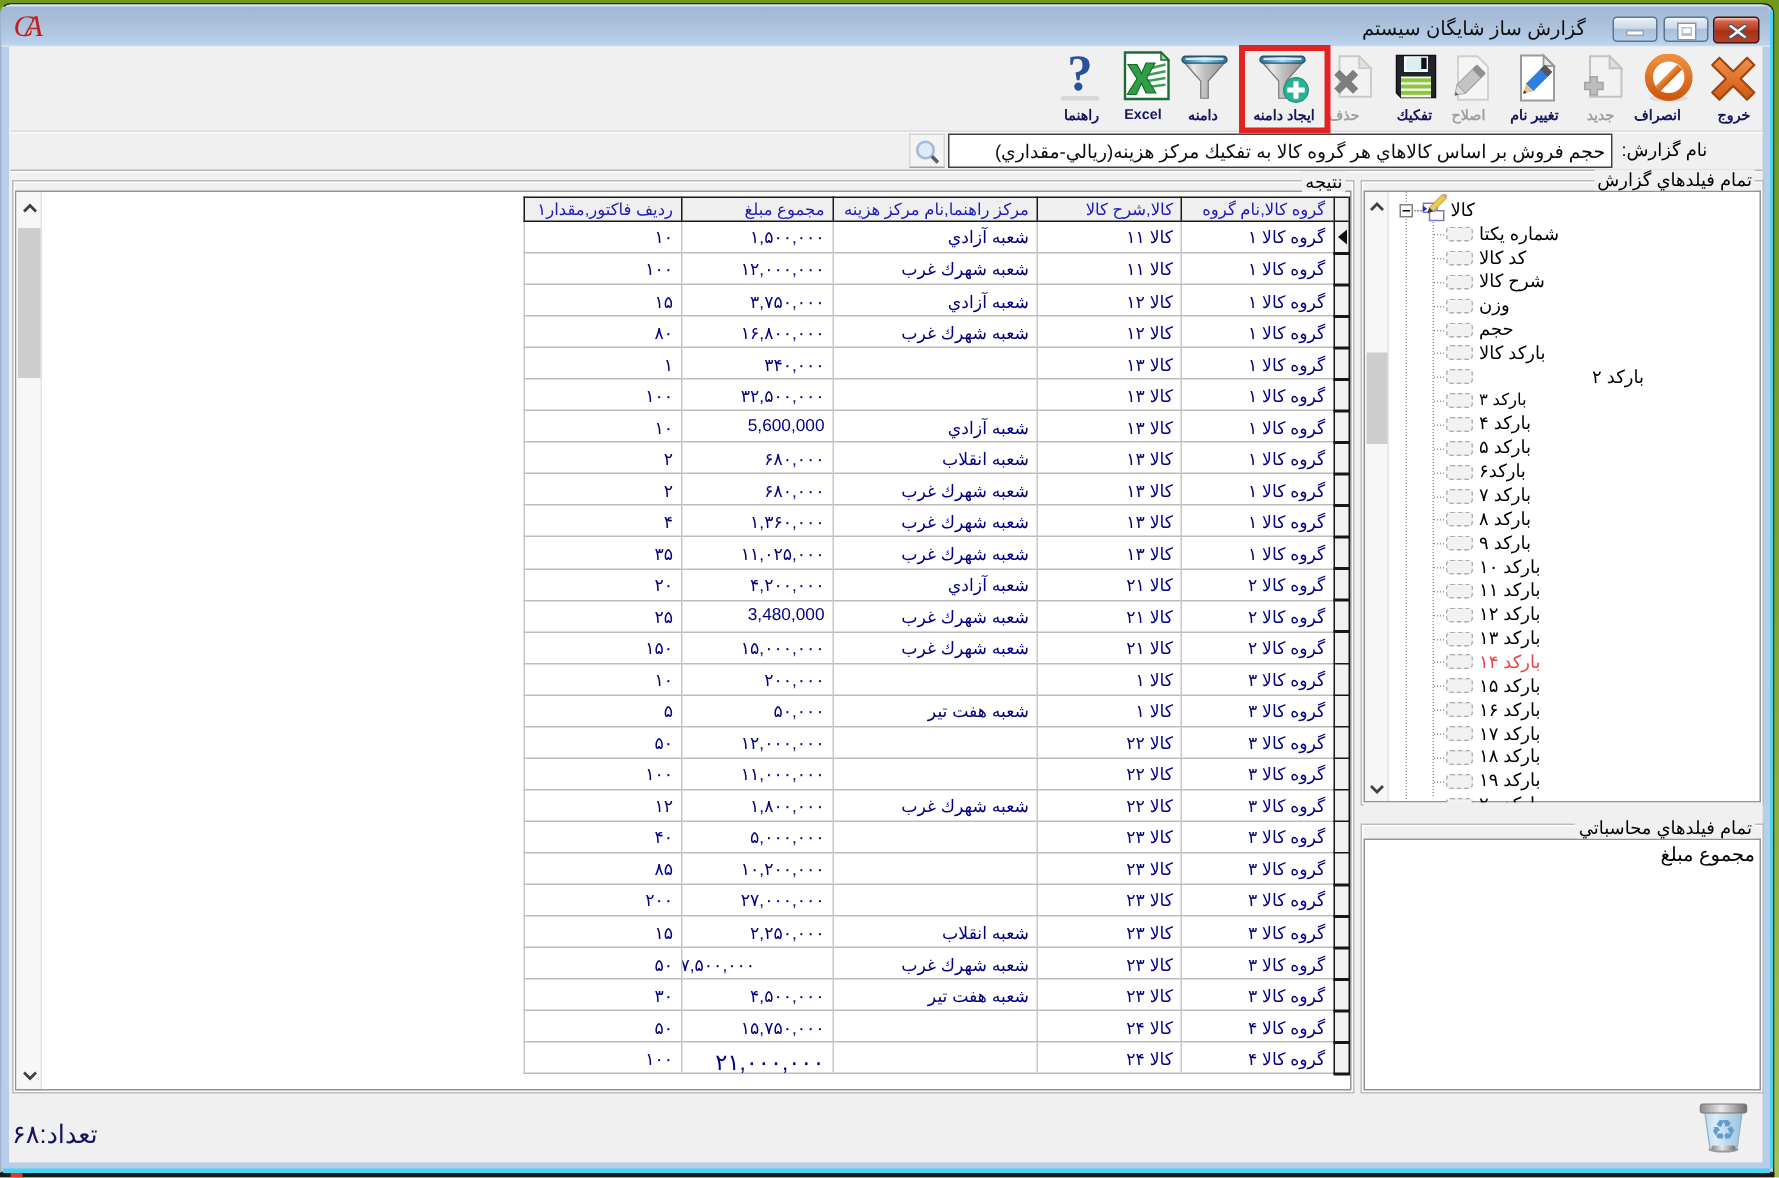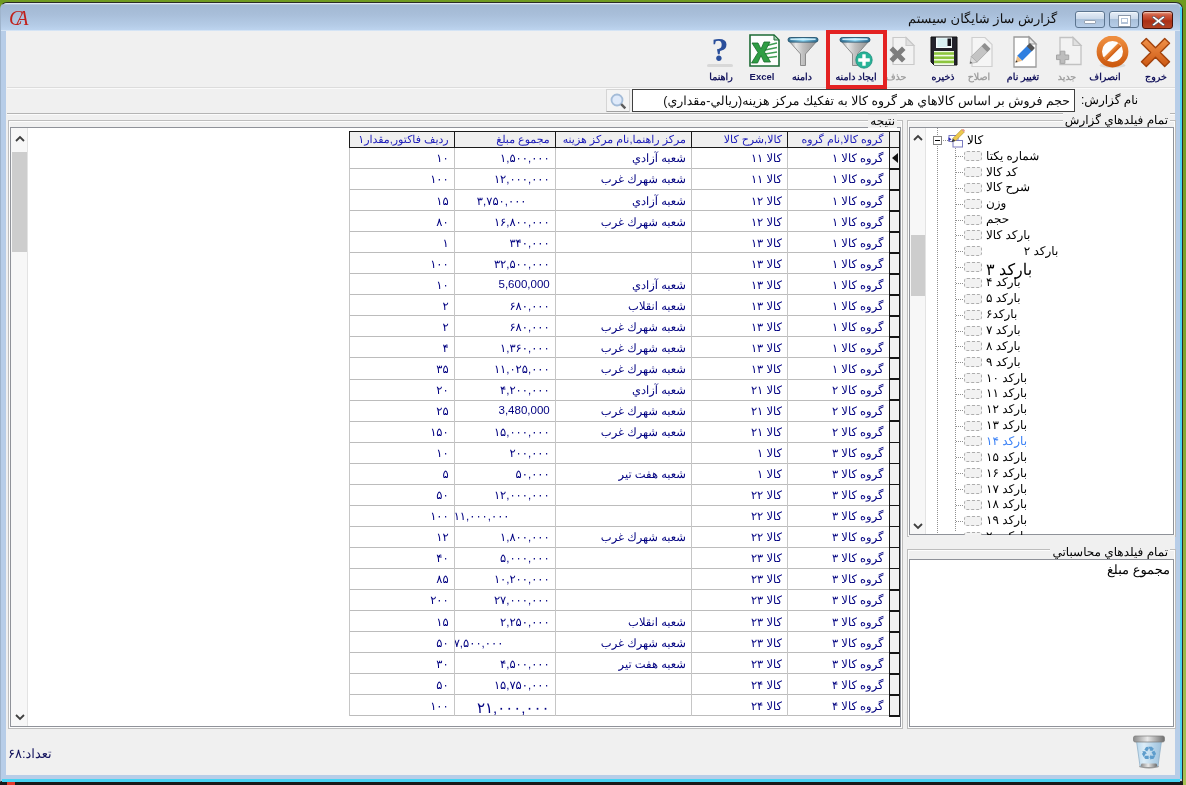--- a/index.html
+++ b/index.html
@@ -91,21 +91,21 @@
 <svg class="abs" style="left:929px;top:36px" width="30" height="31" viewBox="0 0 30 31">
 <path d="M2 1 h26 v28 h-23 l-3 -3 z" fill="#23232b" stroke="#111" stroke-width="1"></path>
 <rect x="7" y="1.5" width="16" height="10.5" fill="#f4fbfb"></rect>
 <rect x="8.5" y="2.5" width="10" height="8.5" fill="#d8f0f2"></rect>
 <rect x="18.5" y="2.5" width="3.6" height="7.5" fill="#111118"></rect>
 <rect x="5" y="15" width="20" height="14" fill="#f2fae8"></rect>
 <rect x="5" y="16.2" width="20" height="2.6" fill="#8dc63f"></rect>
 <rect x="5" y="20.4" width="20" height="2.6" fill="#8dc63f"></rect>
 <rect x="5" y="24.6" width="20" height="2.6" fill="#8dc63f"></rect>
   </svg>
-<div class="abs fa" style="left:898px;top:71px;width:90px;text-align:center;font-size:9.5px;font-weight:bold;color:#16165e">ذخيره</div>
+<div class="abs fa" style="left:898px;top:71px;width:90px;text-align:center;font-size:9.5px;font-weight:bold;color:#16165e">تفكيك</div>
 <svg class="abs" style="left:884px;top:36px" width="33" height="33" viewBox="0 0 33 33">
 <path d="M9 1.5 h13 l8 8 v19 h-21 z" fill="#f2f2f2" stroke="#c9c9c9" stroke-width="1.2"></path>
 <path d="M22 1.5 l8 8 h-8 z" fill="#e0e0e0" stroke="#c9c9c9" stroke-width="1.1"></path>
 <path transform="translate(3,-3.5)" d="M2.5 17.5 l3.5 -3.5 4.5 4.5 4.5 -4.5 3.5 3.5 -4.5 4.5 4.5 4.5 -3.5 3.5 -4.5 -4.5 -4.5 4.5 -3.5 -3.5 4.5 -4.5 z" fill="#7d7d7d"></path>
   </svg>
 <div class="abs fa" style="left:851px;top:71px;width:90px;text-align:center;font-size:9.5px;font-weight:bold;color:#9f9f9f">حذف</div>
 <div class="abs" style="left:826px;top:30px;width:61px;height:59px;border:4px solid #e32222"></div>
 <svg class="abs" style="left:839px;top:35px" width="32" height="33" viewBox="0 0 32 33">
 <defs>
       <linearGradient id="fsa" x1="0" y1="0" x2="1" y2="0">
@@ -203,21 +203,21 @@
 <div class="abs fa navy" style="left:691px;top:151.4px;width:91px;text-align:right;font-size:11.5px;white-space:nowrap">كالا ۱۱</div>
 <div class="abs fa navy" style="left:787px;top:151.4px;width:96.5px;text-align:right;font-size:11.5px;white-space:nowrap">گروه كالا ۱</div>
 <div class="abs" style="left:349px;top:169.05px;width:549.5px;height:21.05px;border-bottom:1px solid #bcbcbc"></div>
 <div class="abs fa navy" style="left:349px;top:172.45000000000002px;width:99.69999999999999px;text-align:right;font-size:11.5px;white-space:nowrap">۱۰۰</div>
 <div class="abs fa navy" style="left:453.7px;top:172.45000000000002px;width:96.00000000000006px;text-align:right;font-size:11.5px;white-space:nowrap">۱۲,۰۰۰,۰۰۰</div>
 <div class="abs fa navy" style="left:554.7px;top:172.45000000000002px;width:131.29999999999995px;text-align:right;font-size:11.5px;white-space:nowrap">شعبه شهرك غرب</div>
 <div class="abs fa navy" style="left:691px;top:172.45000000000002px;width:91px;text-align:right;font-size:11.5px;white-space:nowrap">كالا ۱۱</div>
 <div class="abs fa navy" style="left:787px;top:172.45000000000002px;width:96.5px;text-align:right;font-size:11.5px;white-space:nowrap">گروه كالا ۱</div>
 <div class="abs" style="left:349px;top:190.1px;width:549.5px;height:21.05px;border-bottom:1px solid #bcbcbc"></div>
 <div class="abs fa navy" style="left:349px;top:193.5px;width:99.69999999999999px;text-align:right;font-size:11.5px;white-space:nowrap">۱۵</div>
-<div class="abs fa navy" style="left:453.7px;top:193.5px;width:96.00000000000006px;text-align:center;font-size:11.5px;white-space:nowrap">۳,۷۵۰,۰۰۰</div>
+<div class="abs fa navy" style="left:453.7px;top:193.5px;width:96.00000000000006px;text-align:right;font-size:11.5px;white-space:nowrap">۳,۷۵۰,۰۰۰</div>
 <div class="abs fa navy" style="left:554.7px;top:193.5px;width:131.29999999999995px;text-align:right;font-size:11.5px;white-space:nowrap">شعبه آزادي</div>
 <div class="abs fa navy" style="left:691px;top:193.5px;width:91px;text-align:right;font-size:11.5px;white-space:nowrap">كالا ۱۲</div>
 <div class="abs fa navy" style="left:787px;top:193.5px;width:96.5px;text-align:right;font-size:11.5px;white-space:nowrap">گروه كالا ۱</div>
 <div class="abs" style="left:349px;top:211.15px;width:549.5px;height:21.05px;border-bottom:1px solid #bcbcbc"></div>
 <div class="abs fa navy" style="left:349px;top:214.55px;width:99.69999999999999px;text-align:right;font-size:11.5px;white-space:nowrap">۸۰</div>
 <div class="abs fa navy" style="left:453.7px;top:214.55px;width:96.00000000000006px;text-align:right;font-size:11.5px;white-space:nowrap">۱۶,۸۰۰,۰۰۰</div>
 <div class="abs fa navy" style="left:554.7px;top:214.55px;width:131.29999999999995px;text-align:right;font-size:11.5px;white-space:nowrap">شعبه شهرك غرب</div>
 <div class="abs fa navy" style="left:691px;top:214.55px;width:91px;text-align:right;font-size:11.5px;white-space:nowrap">كالا ۱۲</div>
 <div class="abs fa navy" style="left:787px;top:214.55px;width:96.5px;text-align:right;font-size:11.5px;white-space:nowrap">گروه كالا ۱</div>
 <div class="abs" style="left:349px;top:232.2px;width:549.5px;height:21.05px;border-bottom:1px solid #bcbcbc"></div>
@@ -289,21 +289,21 @@
 <div class="abs fa navy" style="left:554.7px;top:467.15px;width:131.29999999999995px;text-align:right;font-size:11.5px;white-space:nowrap">شعبه هفت تير</div>
 <div class="abs fa navy" style="left:691px;top:467.15px;width:91px;text-align:right;font-size:11.5px;white-space:nowrap">كالا ۱</div>
 <div class="abs fa navy" style="left:787px;top:467.15px;width:96.5px;text-align:right;font-size:11.5px;white-space:nowrap">گروه كالا ۳</div>
 <div class="abs" style="left:349px;top:484.8px;width:549.5px;height:21.05px;border-bottom:1px solid #bcbcbc"></div>
 <div class="abs fa navy" style="left:349px;top:488.2px;width:99.69999999999999px;text-align:right;font-size:11.5px;white-space:nowrap">۵۰</div>
 <div class="abs fa navy" style="left:453.7px;top:488.2px;width:96.00000000000006px;text-align:right;font-size:11.5px;white-space:nowrap">۱۲,۰۰۰,۰۰۰</div>
 <div class="abs fa navy" style="left:691px;top:488.2px;width:91px;text-align:right;font-size:11.5px;white-space:nowrap">كالا ۲۲</div>
 <div class="abs fa navy" style="left:787px;top:488.2px;width:96.5px;text-align:right;font-size:11.5px;white-space:nowrap">گروه كالا ۳</div>
 <div class="abs" style="left:349px;top:505.85px;width:549.5px;height:21.05px;border-bottom:1px solid #bcbcbc"></div>
 <div class="abs fa navy" style="left:349px;top:509.25px;width:99.69999999999999px;text-align:right;font-size:11.5px;white-space:nowrap">۱۰۰</div>
-<div class="abs fa navy" style="left:453.7px;top:509.25px;width:96.00000000000006px;text-align:left;font-size:11.5px;white-space:nowrap">۱۱,۰۰۰,۰۰۰</div>
+<div class="abs fa navy" style="left:453.7px;top:509.25px;width:96.00000000000006px;text-align:right;font-size:11.5px;white-space:nowrap">۱۱,۰۰۰,۰۰۰</div>
 <div class="abs fa navy" style="left:691px;top:509.25px;width:91px;text-align:right;font-size:11.5px;white-space:nowrap">كالا ۲۲</div>
 <div class="abs fa navy" style="left:787px;top:509.25px;width:96.5px;text-align:right;font-size:11.5px;white-space:nowrap">گروه كالا ۳</div>
 <div class="abs" style="left:349px;top:526.9000000000001px;width:549.5px;height:21.05px;border-bottom:1px solid #bcbcbc"></div>
 <div class="abs fa navy" style="left:349px;top:530.3000000000001px;width:99.69999999999999px;text-align:right;font-size:11.5px;white-space:nowrap">۱۲</div>
 <div class="abs fa navy" style="left:453.7px;top:530.3000000000001px;width:96.00000000000006px;text-align:right;font-size:11.5px;white-space:nowrap">۱,۸۰۰,۰۰۰</div>
 <div class="abs fa navy" style="left:554.7px;top:530.3000000000001px;width:131.29999999999995px;text-align:right;font-size:11.5px;white-space:nowrap">شعبه شهرك غرب</div>
 <div class="abs fa navy" style="left:691px;top:530.3000000000001px;width:91px;text-align:right;font-size:11.5px;white-space:nowrap">كالا ۲۲</div>
 <div class="abs fa navy" style="left:787px;top:530.3000000000001px;width:96.5px;text-align:right;font-size:11.5px;white-space:nowrap">گروه كالا ۳</div>
 <div class="abs" style="left:349px;top:547.95px;width:549.5px;height:21.05px;border-bottom:1px solid #bcbcbc"></div>
 <div class="abs fa navy" style="left:349px;top:551.35px;width:99.69999999999999px;text-align:right;font-size:11.5px;white-space:nowrap">۴۰</div>
@@ -426,24 +426,24 @@
 <div class="abs" style="left:964px;top:198.7px;width:18px;height:10px;border:1px dashed #adadad;border-radius:3px;background:#f2f2f2"></div>
 <div class="abs fa" style="left:986px;top:196.2px;width:110px;text-align:left;font-size:12px;color:#000;white-space:nowrap">وزن</div>
 <div class="abs" style="left:956px;top:219.5px;width:9px;height:1px;background-image:repeating-linear-gradient(90deg,#909090 0 1px,transparent 1px 2px)"></div>
 <div class="abs" style="left:964px;top:214.5px;width:18px;height:10px;border:1px dashed #adadad;border-radius:3px;background:#f2f2f2"></div>
 <div class="abs fa" style="left:986px;top:212.0px;width:110px;text-align:left;font-size:12px;color:#000;white-space:nowrap">حجم</div>
 <div class="abs" style="left:956px;top:235.4px;width:9px;height:1px;background-image:repeating-linear-gradient(90deg,#909090 0 1px,transparent 1px 2px)"></div>
 <div class="abs" style="left:964px;top:230.4px;width:18px;height:10px;border:1px dashed #adadad;border-radius:3px;background:#f2f2f2"></div>
 <div class="abs fa" style="left:986px;top:227.9px;width:110px;text-align:left;font-size:12px;color:#000;white-space:nowrap">باركد كالا</div>
 <div class="abs" style="left:956px;top:251.2px;width:9px;height:1px;background-image:repeating-linear-gradient(90deg,#909090 0 1px,transparent 1px 2px)"></div>
 <div class="abs" style="left:964px;top:246.2px;width:18px;height:10px;border:1px dashed #adadad;border-radius:3px;background:#f2f2f2"></div>
-<div class="abs fa" style="left:986px;top:243.7px;width:110px;text-align:center;font-size:12px;color:#000;white-space:nowrap">باركد ۲</div>
+<div class="abs fa" style="left:986px;top:243.7px;width:110px;text-align:right;font-size:12px;color:#000;white-space:nowrap">باركد ۲</div>
 <div class="abs" style="left:956px;top:267.1px;width:9px;height:1px;background-image:repeating-linear-gradient(90deg,#909090 0 1px,transparent 1px 2px)"></div>
 <div class="abs" style="left:964px;top:262.1px;width:18px;height:10px;border:1px dashed #adadad;border-radius:3px;background:#f2f2f2"></div>
-<div class="abs fa" style="left:986px;top:259.6px;width:110px;text-align:left;font-size:16px;color:#000;white-space:nowrap">باركد ۳</div>
+<div class="abs fa" style="left:986px;top:259.6px;width:110px;text-align:left;font-size:11px;color:#000;white-space:nowrap">باركد ۳</div>
 <div class="abs" style="left:956px;top:282.9px;width:9px;height:1px;background-image:repeating-linear-gradient(90deg,#909090 0 1px,transparent 1px 2px)"></div>
 <div class="abs" style="left:964px;top:277.9px;width:18px;height:10px;border:1px dashed #adadad;border-radius:3px;background:#f2f2f2"></div>
 <div class="abs fa" style="left:986px;top:275.4px;width:110px;text-align:left;font-size:12px;color:#000;white-space:nowrap">باركد ۴</div>
 <div class="abs" style="left:956px;top:298.8px;width:9px;height:1px;background-image:repeating-linear-gradient(90deg,#909090 0 1px,transparent 1px 2px)"></div>
 <div class="abs" style="left:964px;top:293.8px;width:18px;height:10px;border:1px dashed #adadad;border-radius:3px;background:#f2f2f2"></div>
 <div class="abs fa" style="left:986px;top:291.3px;width:110px;text-align:left;font-size:12px;color:#000;white-space:nowrap">باركد ۵</div>
 <div class="abs" style="left:956px;top:314.6px;width:9px;height:1px;background-image:repeating-linear-gradient(90deg,#909090 0 1px,transparent 1px 2px)"></div>
 <div class="abs" style="left:964px;top:309.6px;width:18px;height:10px;border:1px dashed #adadad;border-radius:3px;background:#f2f2f2"></div>
 <div class="abs fa" style="left:986px;top:307.1px;width:110px;text-align:left;font-size:12px;color:#000;white-space:nowrap">باركد۶</div>
 <div class="abs" style="left:956px;top:330.5px;width:9px;height:1px;background-image:repeating-linear-gradient(90deg,#909090 0 1px,transparent 1px 2px)"></div>
@@ -462,21 +462,21 @@
 <div class="abs" style="left:964px;top:388.9px;width:18px;height:10px;border:1px dashed #adadad;border-radius:3px;background:#f2f2f2"></div>
 <div class="abs fa" style="left:986px;top:386.4px;width:110px;text-align:left;font-size:12px;color:#000;white-space:nowrap">باركد ۱۱</div>
 <div class="abs" style="left:956px;top:409.7px;width:9px;height:1px;background-image:repeating-linear-gradient(90deg,#909090 0 1px,transparent 1px 2px)"></div>
 <div class="abs" style="left:964px;top:404.7px;width:18px;height:10px;border:1px dashed #adadad;border-radius:3px;background:#f2f2f2"></div>
 <div class="abs fa" style="left:986px;top:402.2px;width:110px;text-align:left;font-size:12px;color:#000;white-space:nowrap">باركد ۱۲</div>
 <div class="abs" style="left:956px;top:425.6px;width:9px;height:1px;background-image:repeating-linear-gradient(90deg,#909090 0 1px,transparent 1px 2px)"></div>
 <div class="abs" style="left:964px;top:420.6px;width:18px;height:10px;border:1px dashed #adadad;border-radius:3px;background:#f2f2f2"></div>
 <div class="abs fa" style="left:986px;top:418.1px;width:110px;text-align:left;font-size:12px;color:#000;white-space:nowrap">باركد ۱۳</div>
 <div class="abs" style="left:956px;top:441.4px;width:9px;height:1px;background-image:repeating-linear-gradient(90deg,#909090 0 1px,transparent 1px 2px)"></div>
 <div class="abs" style="left:964px;top:436.4px;width:18px;height:10px;border:1px dashed #adadad;border-radius:3px;background:#f2f2f2"></div>
-<div class="abs fa" style="left:986px;top:433.9px;width:110px;text-align:left;font-size:12px;color:#3b82f6;white-space:nowrap">باركد ۱۴</div>
+<div class="abs fa" style="left:986px;top:433.9px;width:110px;text-align:left;font-size:12px;color:#ef4444;white-space:nowrap">باركد ۱۴</div>
 <div class="abs" style="left:956px;top:457.3px;width:9px;height:1px;background-image:repeating-linear-gradient(90deg,#909090 0 1px,transparent 1px 2px)"></div>
 <div class="abs" style="left:964px;top:452.3px;width:18px;height:10px;border:1px dashed #adadad;border-radius:3px;background:#f2f2f2"></div>
 <div class="abs fa" style="left:986px;top:449.8px;width:110px;text-align:left;font-size:12px;color:#000;white-space:nowrap">باركد ۱۵</div>
 <div class="abs" style="left:956px;top:473.1px;width:9px;height:1px;background-image:repeating-linear-gradient(90deg,#909090 0 1px,transparent 1px 2px)"></div>
 <div class="abs" style="left:964px;top:468.1px;width:18px;height:10px;border:1px dashed #adadad;border-radius:3px;background:#f2f2f2"></div>
 <div class="abs fa" style="left:986px;top:465.6px;width:110px;text-align:left;font-size:12px;color:#000;white-space:nowrap">باركد ۱۶</div>
 <div class="abs" style="left:956px;top:489.0px;width:9px;height:1px;background-image:repeating-linear-gradient(90deg,#909090 0 1px,transparent 1px 2px)"></div>
 <div class="abs" style="left:964px;top:484.0px;width:18px;height:10px;border:1px dashed #adadad;border-radius:3px;background:#f2f2f2"></div>
 <div class="abs fa" style="left:986px;top:481.5px;width:110px;text-align:left;font-size:12px;color:#000;white-space:nowrap">باركد ۱۷</div>
 <div class="abs" style="left:956px;top:504.8px;width:9px;height:1px;background-image:repeating-linear-gradient(90deg,#909090 0 1px,transparent 1px 2px)"></div>
@@ -486,21 +486,21 @@
 <div class="abs" style="left:964px;top:515.7px;width:18px;height:10px;border:1px dashed #adadad;border-radius:3px;background:#f2f2f2"></div>
 <div class="abs fa" style="left:986px;top:513.2px;width:110px;text-align:left;font-size:12px;color:#000;white-space:nowrap">باركد ۱۹</div>
 <div class="abs" style="left:956px;top:536.5px;width:9px;height:1px;background-image:repeating-linear-gradient(90deg,#909090 0 1px,transparent 1px 2px)"></div>
 <div class="abs" style="left:964px;top:531.5px;width:18px;height:10px;border:1px dashed #adadad;border-radius:3px;background:#f2f2f2"></div>
 <div class="abs fa" style="left:986px;top:529.0px;width:110px;text-align:left;font-size:12px;color:#000;white-space:nowrap">باركد ۲۰</div>
 <div class="abs" style="left:909px;top:535px;width:266px;height:12px;background:#f0f0f0"></div>
 <div class="gbx" style="left:907px;top:549px;width:269px;height:180px"></div>
 <div class="glabel" style="right:16px;top:545px">تمام فيلدهاي محاسباتي</div>
 <div class="sunk" style="left:909px;top:559px;width:265px;height:168px"></div>
 <div class="abs fa" style="left:1000px;top:562px;width:170px;text-align:right;font-size:13px;color:#000">مجموع مبلغ</div>
-<div class="abs fa" style="left:8px;top:746px;font-size:13px;color:#14145e">تعداد:۶۸</div>
+<div class="abs fa" style="left:8px;top:746px;font-size:17px;color:#14145e">تعداد:۶۸</div>
 <svg class="abs" style="left:1131px;top:735px" width="36" height="34" viewBox="0 0 36 34">
 <defs>
       <linearGradient id="lid" x1="0" y1="0" x2="1" y2="0">
         <stop offset="0" stop-color="#8a8a8a"></stop>
         <stop offset="0.45" stop-color="#e8e8e8"></stop>
         <stop offset="1" stop-color="#6e6e6e"></stop>
       </linearGradient>
 <linearGradient id="bb" x1="0" y1="0" x2="1" y2="0">
         <stop offset="0" stop-color="#b9d7ec"></stop>
         <stop offset="0.3" stop-color="#dcedf8"></stop>

